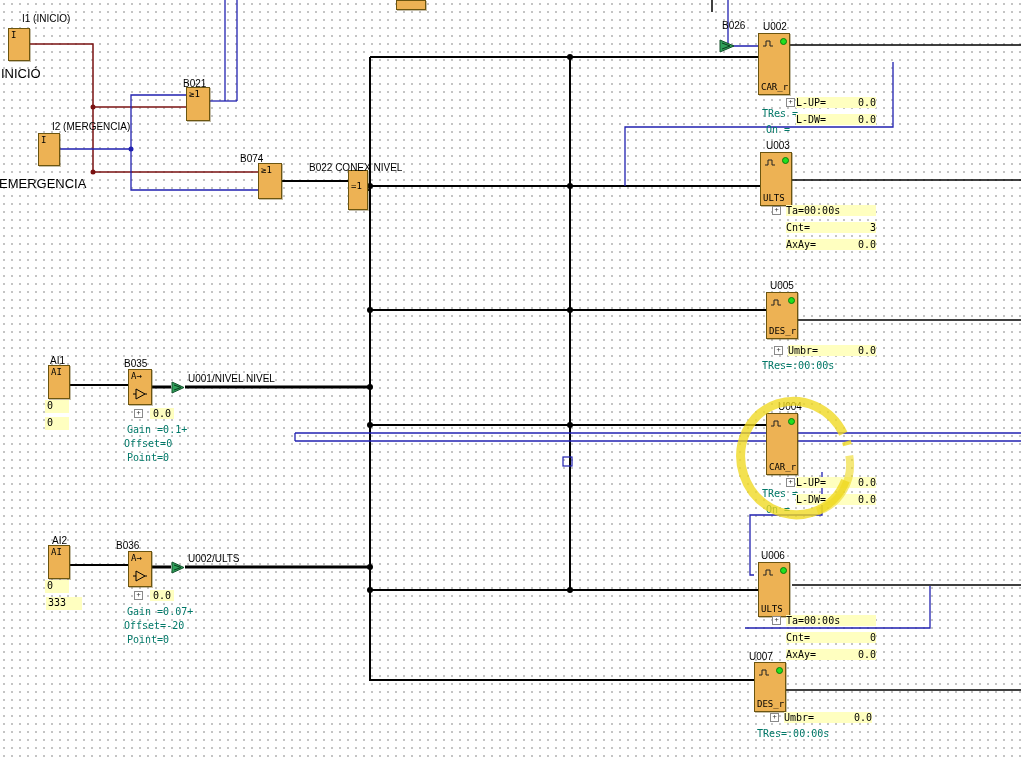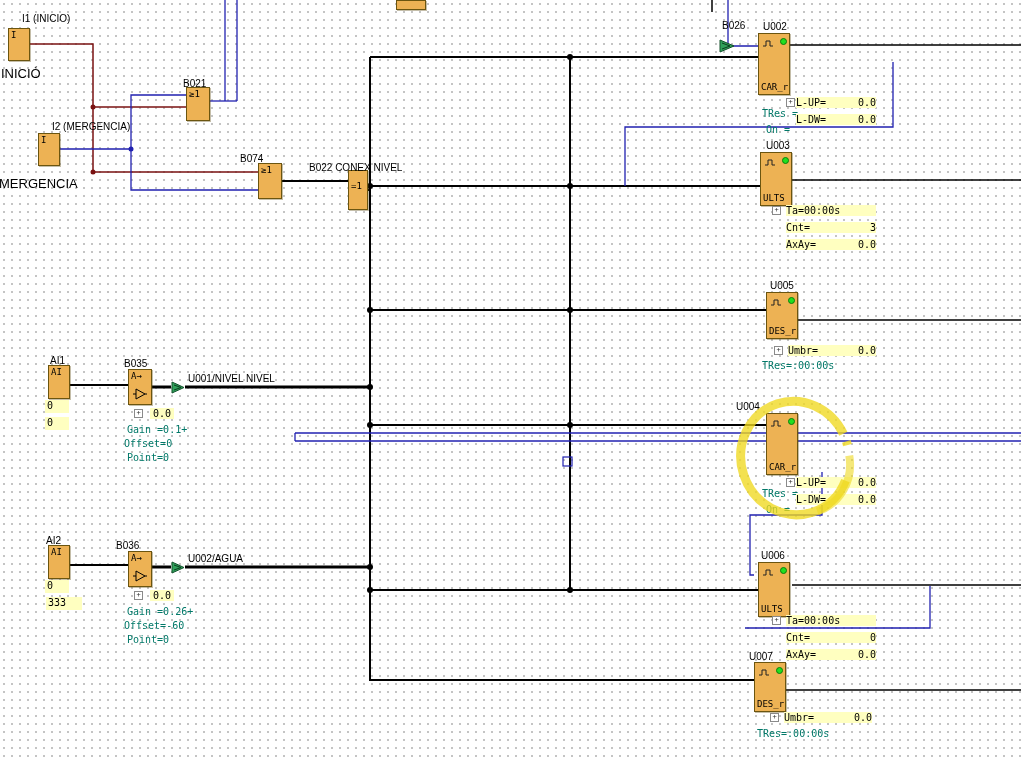--- a/index.html
+++ b/index.html
@@ -104,21 +104,21 @@
   <span class="lbl" style="left:22px;top:13px">I1 (INICIO)</span>
   <div class="blk" style="left:8px;top:28px;width:22px;height:33px">
     <span class="blksym">I</span>
   </div>
   <span class="cap" style="left:1px;top:66px">INICIÓ</span>
 
   <span class="lbl" style="left:52px;top:121px">I2 (MERGENCIA)</span>
   <div class="blk" style="left:38px;top:133px;width:22px;height:33px">
     <span class="blksym">I</span>
   </div>
-  <span class="cap" style="left:-1px;top:176px">MERGENCIA</span>
+  <span class="cap" style="left:-1px;top:176px">EMERGENCIA</span>
 
   <span class="lbl" style="left:183px;top:78px">B021</span>
   <div class="blk" style="left:186px;top:87px;width:24px;height:34px">
     <span class="blksym">≥1</span>
   </div>
 
   <span class="lbl" style="left:240px;top:153px">B074</span>
   <div class="blk" style="left:258px;top:163px;width:24px;height:36px">
     <span class="blksym">≥1</span>
   </div>
@@ -151,46 +151,46 @@
         <path d="M3,4 L10,6.5 M3,9 L10,6.5" stroke="#0B3D1F" stroke-width="1" fill="none"></path>
       </svg>
   </span>
   <span class="lbl" style="left:188px;top:373px">U001/NIVEL NIVEL</span>
   <span class="expand" style="left:134px;top:409px">+</span>
   <span class="pval" style="left:150px;top:408px">0.0</span>
   <span class="ghost" style="left:127px;top:424px">Gain =0.1+</span>
   <span class="ghost" style="left:124px;top:438px">Offset=0</span>
   <span class="ghost" style="left:127px;top:452px">Point=0</span>
 
-  <span class="lbl" style="left:46px;top:535px">AI2</span>
+  <span class="lbl" style="left:52px;top:535px">AI2</span>
   <div class="blk" style="left:48px;top:545px;width:22px;height:34px">
     <span class="blksym">AI</span>
   </div>
   <span class="aival" style="left:45px;top:580px">0</span>
   <span class="aival" style="left:46px;top:597px">333</span>
 
   <span class="lbl" style="left:116px;top:540px">B036</span>
   <div class="blk" style="left:128px;top:551px;width:24px;height:36px">
     <span class="blksym">A→</span>
     <svg width="16" height="12" style="position:absolute;left:3px;top:18px">
       <path d="M1,6 h3 M13,6 h2" stroke="#000" fill="none"></path>
         <polygon points="4,1 4,11 13,6" fill="none" stroke="#000"></polygon>
     </svg>
   </div>
   <span class="conn" style="left:171px;top:561px">
     <svg width="15" height="13">
         <polygon points="1,1 1,12 13,6.5" fill="#2FA05A" stroke="#14532D"></polygon>
         <path d="M3,4 L10,6.5 M3,9 L10,6.5" stroke="#0B3D1F" stroke-width="1" fill="none"></path>
       </svg>
   </span>
-  <span class="lbl" style="left:188px;top:553px">U002/AGUA</span>
+  <span class="lbl" style="left:188px;top:553px">U002/ULTS</span>
   <span class="expand" style="left:134px;top:591px">+</span>
   <span class="pval" style="left:150px;top:590px">0.0</span>
-  <span class="ghost" style="left:127px;top:606px">Gain =0.26+</span>
-  <span class="ghost" style="left:124px;top:620px">Offset=-60</span>
+  <span class="ghost" style="left:127px;top:606px">Gain =0.07+</span>
+  <span class="ghost" style="left:124px;top:620px">Offset=-20</span>
   <span class="ghost" style="left:127px;top:634px">Point=0</span>
 
   <span class="lbl" style="left:722px;top:20px">B026</span>
   <span class="conn" style="left:719px;top:39px">
     <svg width="17" height="14">
         <polygon points="1,1 1,13 15,7" fill="#2FA05A" stroke="#14532D"></polygon>
         <path d="M3,4 L11,7 M3,10 L11,7" stroke="#0B3D1F" stroke-width="1" fill="none"></path>
       </svg>
   </span>
 
@@ -238,21 +238,21 @@
       </svg>
     <span class="led" style="left:21px;top:4px"></span>
     <span class="udfname">DES_r</span>
   </div>
   <span class="expand" style="left:774px;top:346px">+</span>
   <div class="prow" style="left:788px;top:345px;width:88px">
     <span class="l">Umbr=</span><span class="v">0.0</span>
   </div>
   <span class="ghost" style="left:762px;top:360px">TRes=:00:00s</span>
 
-  <span class="lbl" style="left:736px;top:401px">U004</span>
+  <span class="lbl" style="left:778px;top:401px">U004</span>
   <div class="blk" style="left:766px;top:413px;width:32px;height:62px">
     <svg width="13" height="10" class="icon" style="left:3px;top:4px">
         <path d="M1,8 h3 v-5 h4 v5 h3" fill="none" stroke="#222"></path>
       </svg>
     <span class="led" style="left:21px;top:4px"></span>
     <span class="udfname">CAR_r</span>
   </div>
   <span class="expand" style="left:786px;top:478px">+</span>
   <div class="prow" style="left:796px;top:477px;width:80px">
     <span class="l">L-UP=</span><span class="v">0.0</span>

